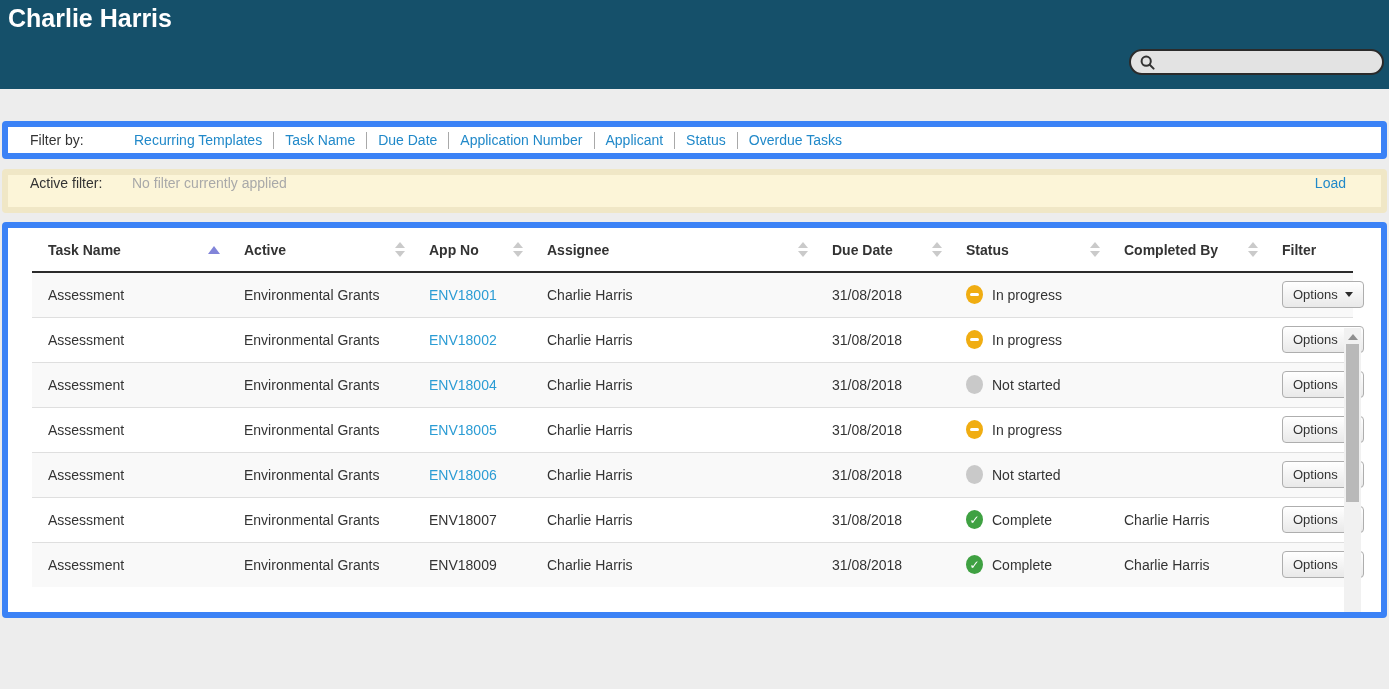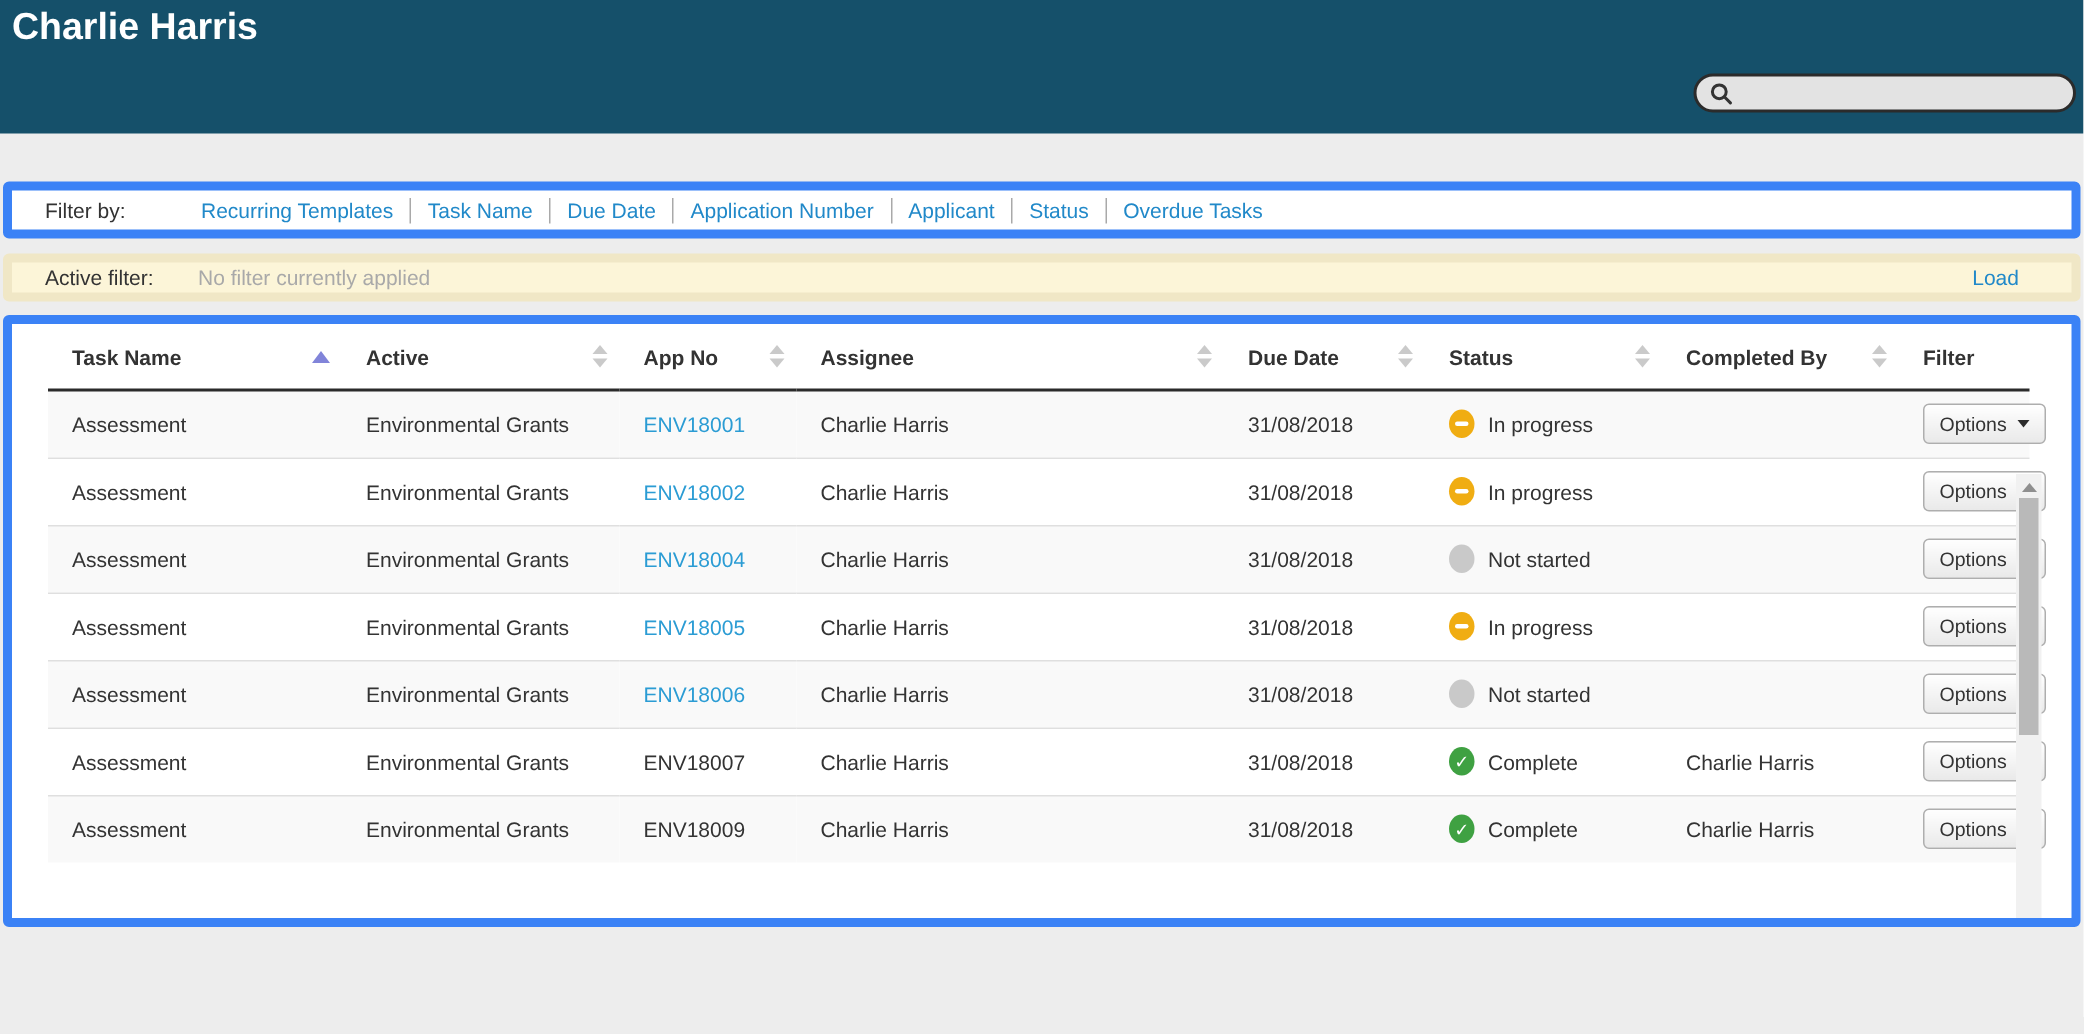--- a/index.html
+++ b/index.html
@@ -30,22 +30,22 @@
   .panel { background:#fff; border:6px solid #3b82f6; border-radius:4px; }
 
   .filter-panel { height:38px; display:flex; align-items:center; margin-bottom:10px;
     font-size:14px; flex:0 0 auto; }
   .filter-label { width:126px; padding-left:22px; color:#333; }
   .filter-links { display:flex; align-items:flex-start; }
   .filter-link { color:var(--link-blue,#2189C9); cursor:pointer; text-decoration:none; }
   .filter-link.bold { font-weight:normal; }
   .filter-sep { width:1px; height:17px; background:#a9a9a9; margin:0 11px; }
 
-  .active-filter-panel { height:32px; background:var(--active-filter-bg,#FCF5D8);
-    border-color:#f0e7c6; display:flex; align-items:center; font-size:14px;
+  .active-filter-panel { height:44px; background:var(--active-filter-bg,#FCF5D8);
+    border-color:#f0e7c6; display:flex; align-items:flex-start; font-size:14px;
     margin-bottom:9px; flex:0 0 auto; }
   .active-filter-label { width:124px; padding-left:22px; color:#333; }
   .active-filter-value { color:#a9a9a9; }
   .load-link { margin-left:auto; padding-right:35px; color:var(--link-blue,#2189C9);
     cursor:pointer; text-decoration:none; }
 
   
   .table-panel { flex:1 1 auto; overflow:hidden; position:relative; }
   .table-toolbar { display:flex; justify-content:space-between; align-items:center;
     padding:22px 27px 4px 24px; height:56px; }

